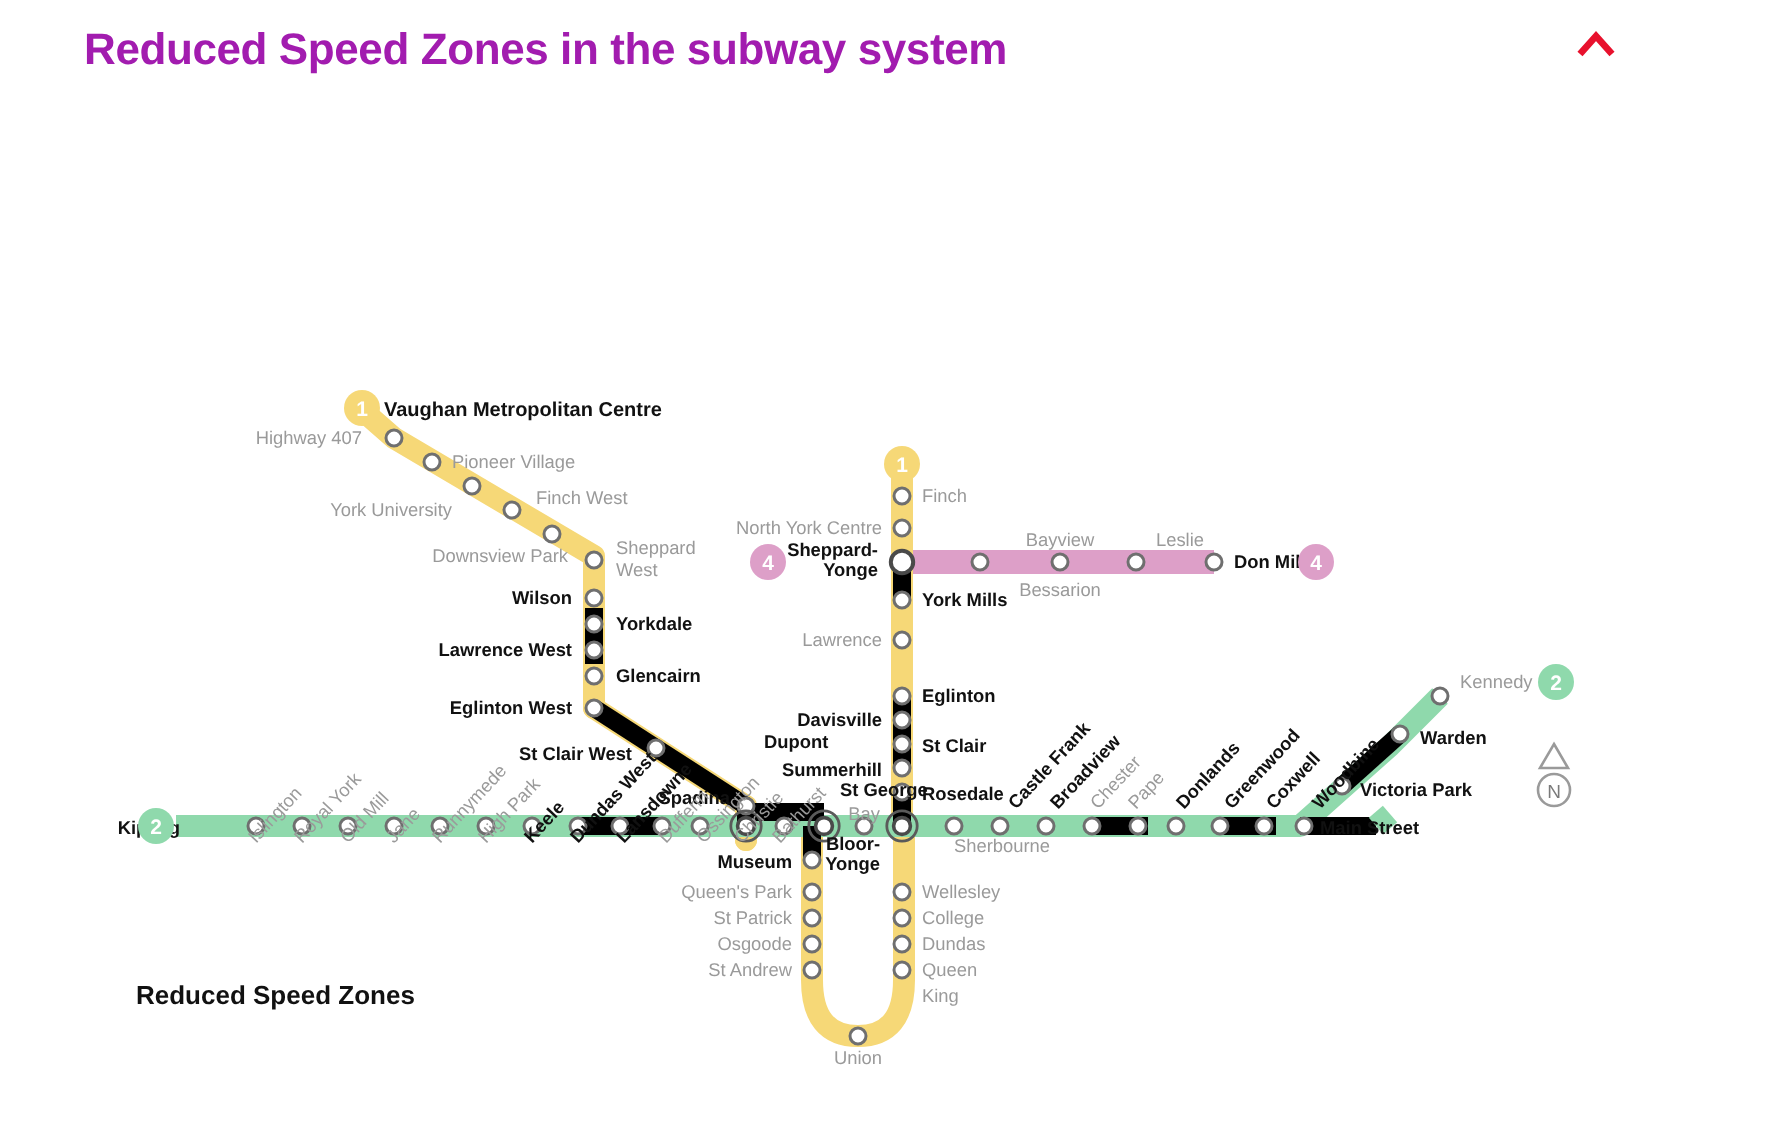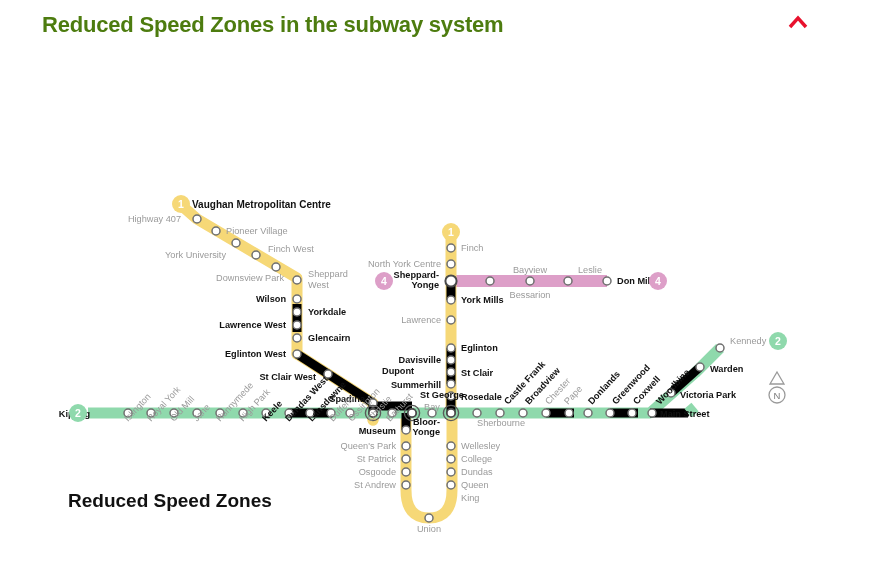--- a/index.html
+++ b/index.html
@@ -4,32 +4,32 @@
 <style>
   html,body{margin:0;padding:0;}
   body{
     width:890px;height:562px;background:#ffffff;
     font-family:"Liberation Sans","DejaVu Sans",sans-serif;
     color:#000;overflow:hidden;position:relative;
   }
   .panel{position:absolute;left:0;top:0;width:890px;height:562px;}
 
   .hdr{position:absolute;left:42px;top:10px;width:740px;}
-  .hdr-title{font-size:22px;font-weight:bold;letter-spacing:-0.2px;color:#4d7c0f;line-height:30px;}
+  .hdr-title{font-size:22px;font-weight:bold;letter-spacing:-0.2px;color:#a21caf;line-height:30px;}
   .chev{position:absolute;right:80px;top:13px;width:24px;height:20px;cursor:pointer;}
 
   .intro{position:absolute;left:42px;top:74px;width:760px;font-size:18px;line-height:33px;color:#111;}
 
   .mapwrap{position:absolute;left:40px;top:160px;width:810px;height:380px;}
   svg{display:block;}
 
   .lbl{font-family:"Liberation Sans","DejaVu Sans",sans-serif;font-size:9.2px;fill:#9a9a9a;}
   .lbl.b{fill:#111;font-weight:bold;}
   .lbl.big{font-size:10px;}
-  .rszlegend{position:absolute;left:28px;top:330px;font-size:19px;font-weight:bold;color:#111;text-align:right;}
+  .rszlegend{position:absolute;left:28px;top:330px;font-size:13px;font-weight:bold;color:#111;text-align:right;}
 </style>
 </head>
 <body>
 
 <div class="panel">
 
   <div class="hdr">
     <div class="hdr-title">Reduced Speed Zones in the subway system</div>
   </div>
 

